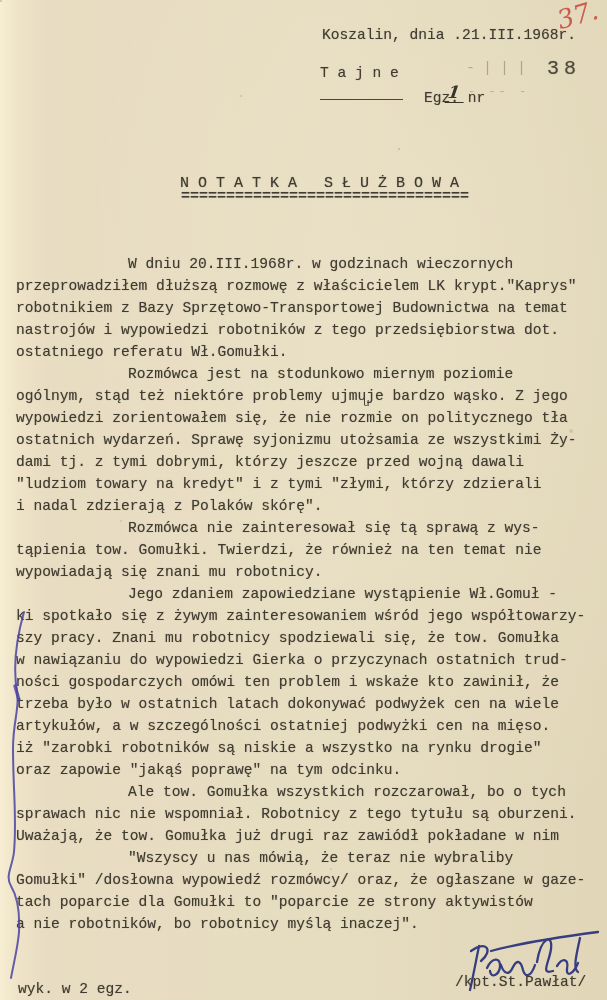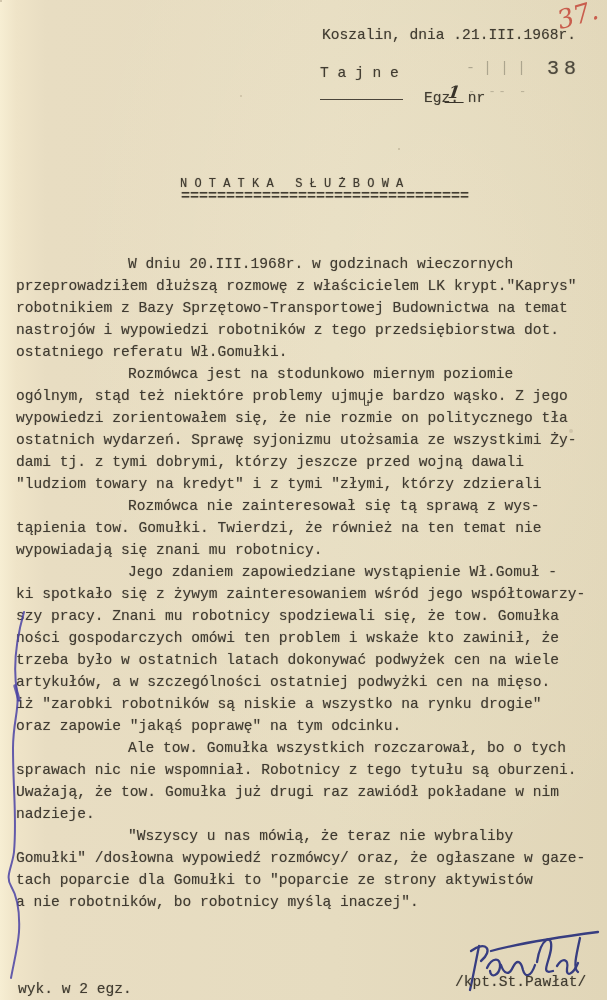--- a/index.html
+++ b/index.html
@@ -46,21 +46,21 @@
     position:absolute;left:547px;top:57px;
     font-size:20px;letter-spacing:5px;color:rgba(58,54,44,.8);
     text-shadow:0 0 1px rgba(58,54,44,.5);
   }
   .stamp-dashes{
     position:absolute;left:468px;top:85px;
     font-size:12px;letter-spacing:3px;color:rgba(80,76,64,.3);
     white-space:pre;
   }
   .doc-title{
-    left:180px;top:173px;font-size:12px;
+    left:180px;top:173px;font-size:15px;
     text-shadow:0 0 1px rgba(64,59,49,.6);
   }
   .title-underline{
     left:181px;top:186px;font-size:15px;font-weight:bold;
     letter-spacing:0;color:#413c31;
   }
   .doc-body{
     position:absolute;left:16px;top:253px;width:585px;
   }
   .line{
@@ -111,35 +111,36 @@
       <div class="line">przeprowadziłem dłuższą rozmowę z właścicielem LK krypt."Kaprys"</div>
       <div class="line">robotnikiem z Bazy Sprzętowo-Transportowej Budownictwa na temat</div>
       <div class="line">nastrojów i wypowiedzi robotników z tego przedsiębiorstwa dot.</div>
       <div class="line">ostatniego referatu Wł.Gomułki.</div>
       <div class="line first">Rozmówca jest na stodunkowo miernym poziomie</div>
       <div class="line">ogólnym, stąd też niektóre problemy ujmuje bardzo wąsko. Z jego</div>
       <div class="line">wypowiedzi zorientowałem się, że nie rozmie on politycznego tła</div>
       <div class="line">ostatnich wydarzeń. Sprawę syjonizmu utożsamia ze wszystkimi Ży-</div>
       <div class="line">dami tj. z tymi dobrymi, którzy jeszcze przed wojną dawali</div>
       <div class="line">"ludziom towary na kredyt" i z tymi "złymi, którzy zdzierali</div>
+      <div class="line">i nadal zdzierają z Polaków skórę".</div>
       <div class="line first">Rozmówca nie zainteresował się tą sprawą z wys-</div>
       <div class="line">tąpienia tow. Gomułki. Twierdzi, że również na ten temat nie</div>
       <div class="line">wypowiadają się znani mu robotnicy.</div>
       <div class="line first">Jego zdaniem zapowiedziane wystąpienie Wł.Gomuł -</div>
       <div class="line">ki spotkało się z żywym zainteresowaniem wśród jego współtowarzy-</div>
       <div class="line">szy pracy. Znani mu robotnicy spodziewali się, że tow. Gomułka</div>
+      <div class="line">w nawiązaniu do wypowiedzi Gierka o przyczynach ostatnich trud-</div>
       <div class="line">ności gospodarczych omówi ten problem i wskaże kto zawinił, że</div>
       <div class="line">trzeba było w ostatnich latach dokonywać podwyżek cen na wiele</div>
       <div class="line">artykułów, a w szczególności ostatniej podwyżki cen na mięso.</div>
       <div class="line">iż "zarobki robotników są niskie a wszystko na rynku drogie"</div>
       <div class="line">oraz zapowie "jakąś poprawę" na tym odcinku.</div>
       <div class="line first">Ale tow. Gomułka wszystkich rozczarował, bo o tych</div>
       <div class="line">sprawach nic nie wspomniał. Robotnicy z tego tytułu są oburzeni.</div>
       <div class="line">Uważają, że tow. Gomułka już drugi raz zawiódł pokładane w nim</div>
-      <div class="line">nadzieje.</div>
       <div class="line first">"Wszyscy u nas mówią, że teraz nie wybraliby</div>
       <div class="line">Gomułki" /dosłowna wypowiedź rozmówcy/ oraz, że ogłaszane w gaze-</div>
       <div class="line">tach poparcie dla Gomułki to "poparcie ze strony aktywistów</div>
       <div class="line">a nie robotników, bo robotnicy myślą inaczej".</div>
     </div>
 
   <div class="inserted-letter">u</div>
 
   <svg class="overlay" width="607" height="1000">
     <path d="M 24 612

